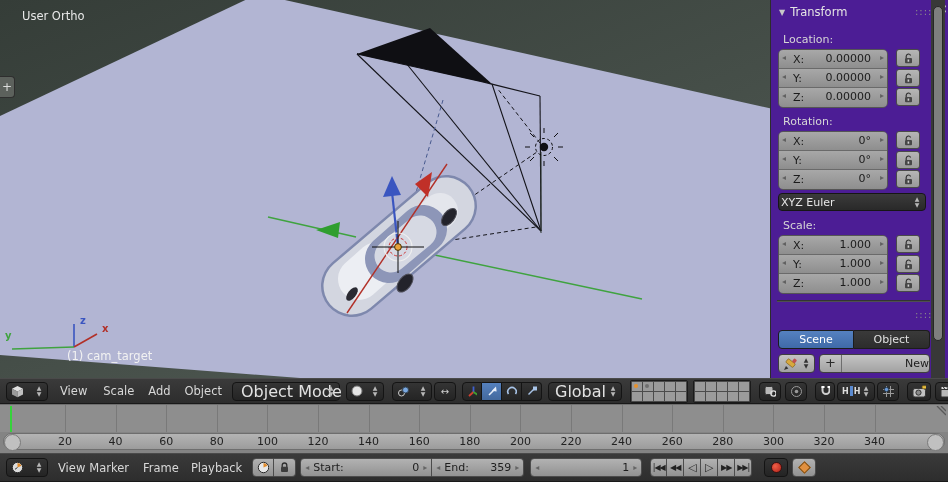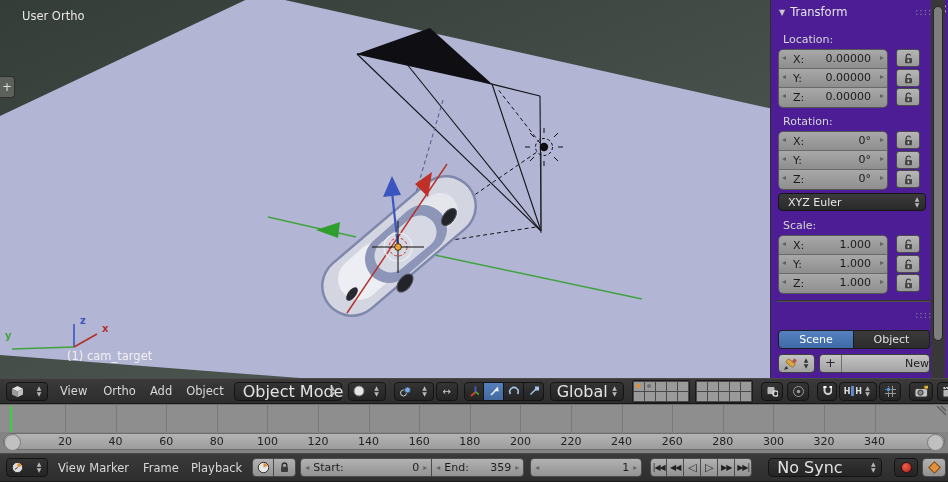--- a/index.html
+++ b/index.html
@@ -31,21 +31,21 @@
        border-bottom:1px solid #6a6a6a;color:#1b1b1b;}
   .pfield:last-child{border-bottom:none;}
   .pfield .fax{position:absolute;left:14px;top:3px;}
   .pfield .fval{position:absolute;right:16px;top:2px;}
   .arr{position:absolute;top:3px;color:rgba(0,0,0,.38);font-size:8px;}
   .arr.l{left:3px;} .arr.r{right:3px;}
   .plockcol{position:absolute;left:125px;width:24px;}
   .plock{position:relative;width:24px;height:18px;margin-bottom:1.5px;border:1px solid #4a4a4a;
        border-radius:3px;background:linear-gradient(#b6b6b6,#9a9a9a);text-align:center;padding-top:2px;}
   .ddark{position:absolute;height:18px;border:1px solid #161616;border-radius:4px;
-       background:linear-gradient(#3b3b3b,#292929);color:#e6e6e6;line-height:17px;padding-left:9px;}
+       background:linear-gradient(#3b3b3b,#292929);color:#e6e6e6;line-height:17px;padding-left:2px;}
   .spin{position:absolute;right:4px;top:2px;width:8px;color:#b8b8b8;font-size:6px;line-height:6px;text-align:center;}
   .cbx{display:inline-block;width:12px;height:12px;background:linear-gradient(#9e9e9e,#818181);
        border:1px solid #3a3a3a;border-radius:2px;color:#222;font-size:10px;line-height:11px;
        text-align:center;vertical-align:-2px;margin-right:6px;}
   .tabbtn{position:absolute;height:19px;line-height:18px;text-align:center;border:1px solid #1c1c1c;}
   .tab-scene{left:7px;width:76px;border-radius:4px 0 0 4px;background:linear-gradient(#5581c0,#3f6aa8);color:#fff;}
   .tab-object{left:83px;width:76px;border-left:none;border-radius:0 4px 4px 0;
        background:linear-gradient(#3a3a3a,#2c2c2c);color:#e0e0e0;}
   .lightbtn{position:absolute;height:19px;border:1px solid #3f3f3f;border-radius:4px;
        background:linear-gradient(#c4c4c4,#a2a2a2);color:#1c1c1c;}
@@ -341,21 +341,21 @@
 <div class="hbar" id="v3d-header">
   <div class="hbtn" style="margin-left:6px;width:42px">
     <svg width="13" height="13" viewBox="0 0 13 13">
         <polygon points="6.5,1 12,3.8 6.5,6.6 1,3.8" fill="#e2e2e2"></polygon>
         <polygon points="1,3.8 6.5,6.6 6.5,12.2 1,9.4" fill="#9a9a9a"></polygon>
         <polygon points="12,3.8 6.5,6.6 6.5,12.2 12,9.4" fill="#c0c0c0"></polygon>
       </svg>
     <span class="spin">▲<br>▼</span>
   </div>
   <span class="menu" style="margin-left:12px">View</span>
-  <span class="menu" style="margin-left:16px">Ortho</span>
+  <span class="menu" style="margin-left:16px">Scale</span>
   <span class="menu" style="margin-left:14px">Add</span>
   <span class="menu" style="margin-left:14px">Object</span>
 
   <div class="hbtn" style="margin-left:10px;width:108px">
     <svg width="12" height="12" viewBox="0 0 13 13">
         <polygon points="6.5,1 12,3.8 6.5,6.6 1,3.8" fill="#f0a030"></polygon>
         <polygon points="1,3.8 6.5,6.6 6.5,12.2 1,9.4" fill="#a05c14"></polygon>
         <polygon points="12,3.8 6.5,6.6 6.5,12.2 12,9.4" fill="#d88424"></polygon>
       </svg>
     <span class="ddtext">Object Mode</span>
@@ -598,24 +598,20 @@
         <span class="playbig">▷</span>
       </div>
     <div class="hbtn lt" style="width:17px;justify-content:center">
         <span class="playglyph">▶▶</span>
       </div>
     <div class="hbtn lt" style="width:17px;justify-content:center">
         <span class="playglyph">▶▶|</span>
       </div>
   </div>
 
-  <div class="hbtn" style="margin-left:16px;width:114px">
-      <span class="ddtext" style="margin-left:4px">No Sync</span>
-      <span class="spin">▲<br>▼</span>
-    </div>
 
   <div class="hbtn" style="margin-left:12px;width:24px;justify-content:center">
       <span class="dot-red"></span>
     </div>
   <div class="hbtn lt" style="margin-left:4px;width:24px;justify-content:center">
       <span class="diamond"></span>
     </div>
 </div>
 
 </body></html>

